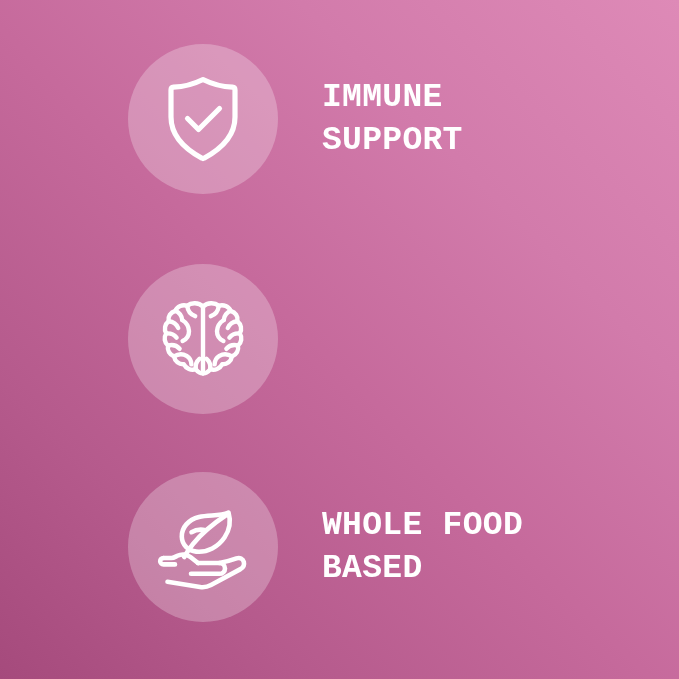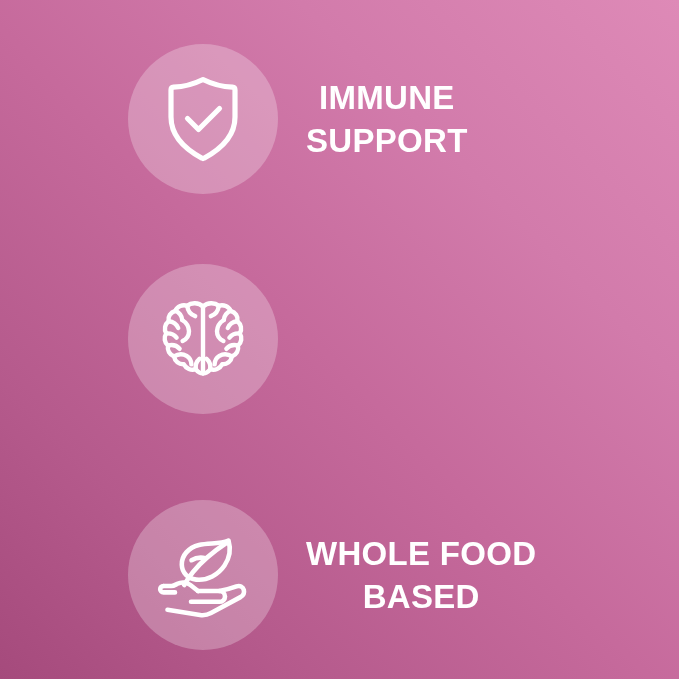--- a/index.html
+++ b/index.html
@@ -30,21 +30,21 @@
   .benefit-row {
     position: absolute;
     left: 128px;
     display: flex;
     align-items: center;
     gap: 28px;
     height: 150px;
   }
   .row-1 { top: 44px; }
   .row-2 { top: 264px; }
-  .row-3 { top: 500px; }
+  .row-3 { top: 472px; }
 
   .icon-circle {
     position: relative;
     width: 150px;
     height: 150px;
     border-radius: 50%;
     background: rgba(255, 255, 255, 0.26);
     flex: 0 0 150px;
     display: flex;
     align-items: center;
@@ -53,23 +53,24 @@
   .icon-circle svg {
     display: block;
   }
   .benefit-label {
     color: #ffffff;
     font-size: 33px;
     line-height: 43px;
     font-weight: 700;
     letter-spacing: 0.3px;
     white-space: pre-line;
-    margin: 0;
+    margin: 16px;
     padding: 0;
-    text-align: center;
+    text-align: left;
+    font-family: Liberation Mono, monospace;
   }
 </style>
 </head>
 <body>
 
 <div class="canvas">
   <div class="rows">
 
     <div class="benefit-row row-1">
       <div class="icon-circle">

